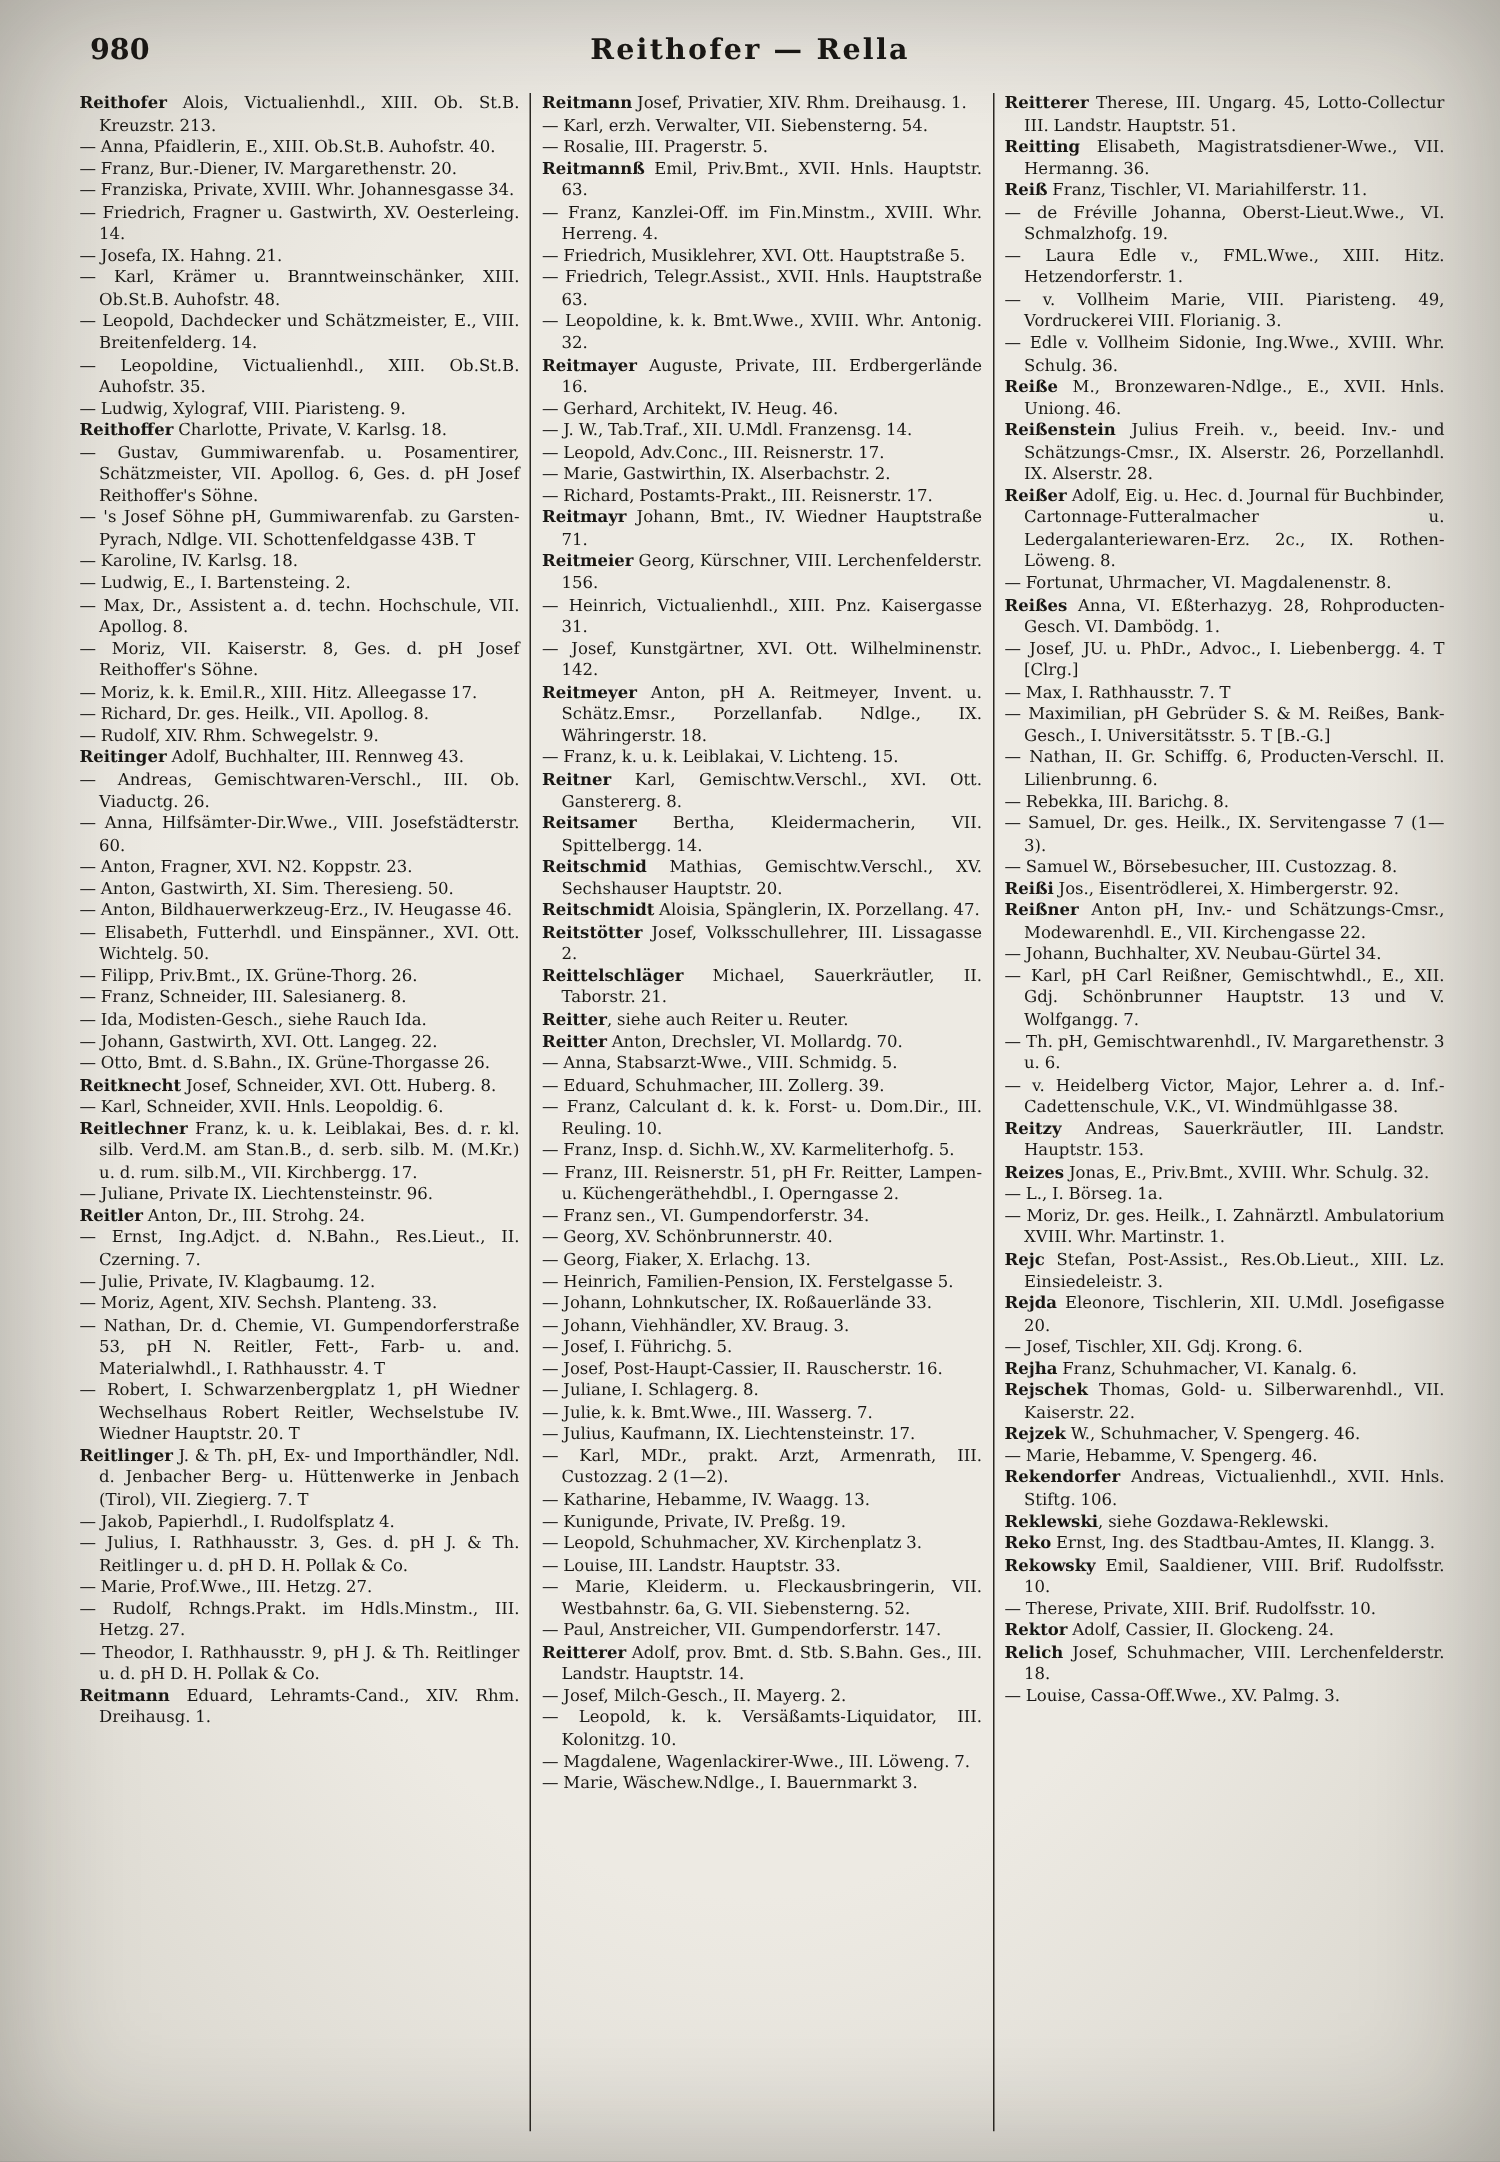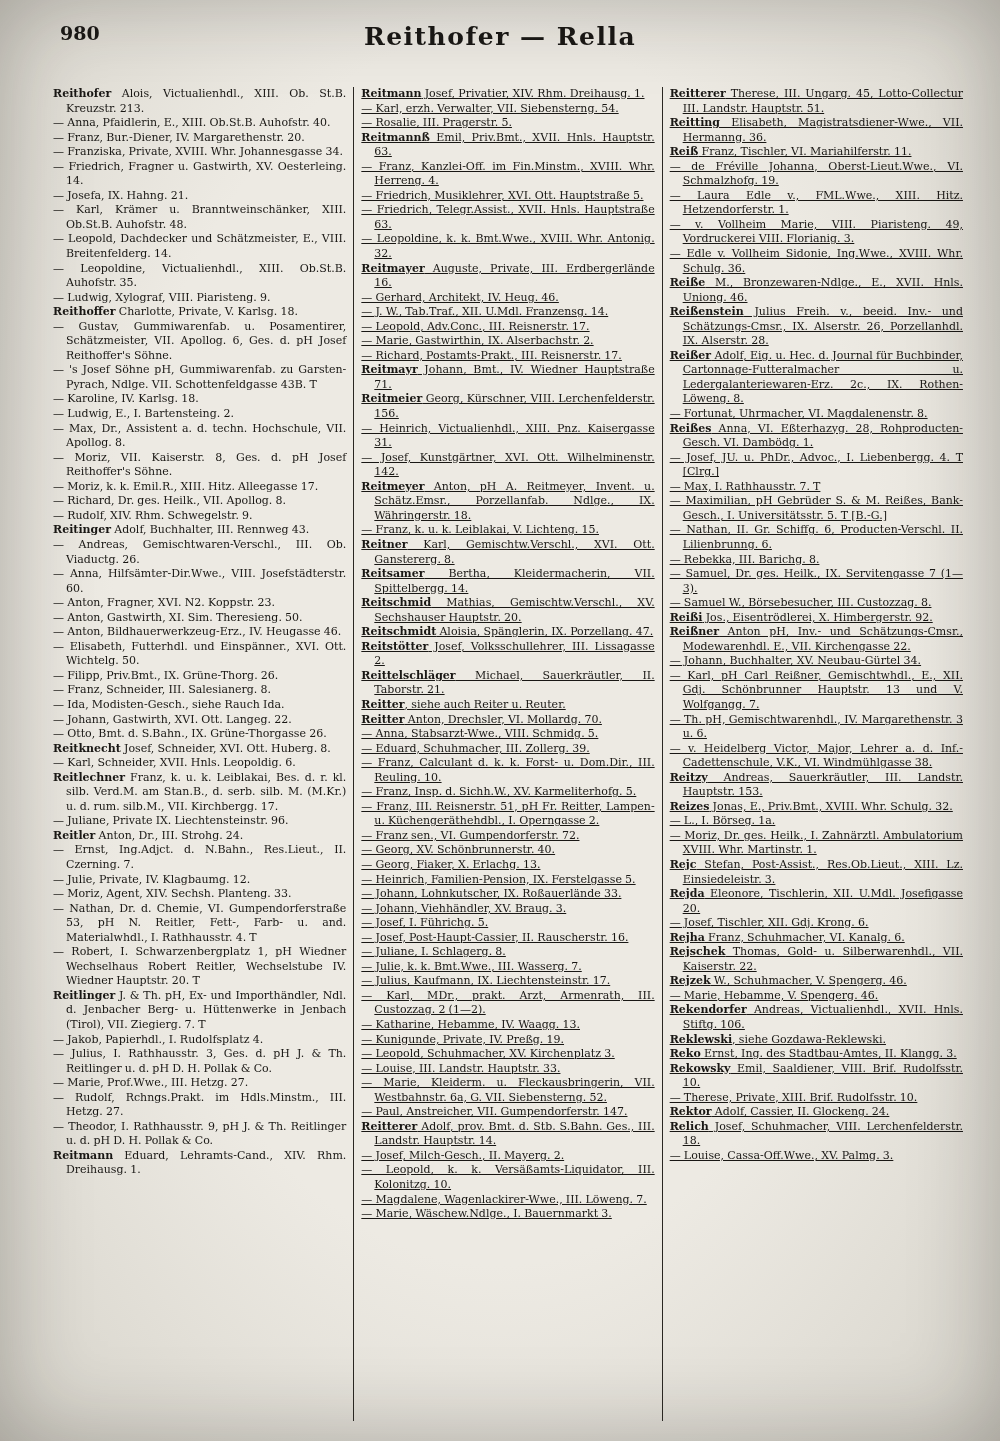--- a/index.html
+++ b/index.html
@@ -12,28 +12,28 @@
   .page {
     position: relative; width: 1000px; height: 1441px;
     background: radial-gradient(ellipse at 50% 45%, #edeae3 55%, #d6d3ca 100%);
     color: #191714;
     box-shadow: inset 0 0 90px rgba(20,18,15,.28);
   }
   .page-head { position: absolute; top: 20px; left: 0; right: 0; height: 34px; }
   .page-num { position: absolute; left: 60px; top: 2px; font-size: 19px; font-weight: bold; }
   .page-title {
     position: absolute; left: 0; right: 0; top: 2px; text-align: center;
-    font-size: 25px; font-weight: bold; letter-spacing: 1.5px;
+    font-size: 19px; font-weight: bold; letter-spacing: 1.5px;
   }
   .cols {
     position: absolute; top: 62px; left: 46px; right: 30px; bottom: 20px;
     display: flex; overflow: hidden;
   }
-  .col { flex: 1 1 0; padding: 0 7px; overflow: hidden; margin-top: 25px; }
-  .col + .col { border-left: 1px solid #2a2722; text-decoration: underline; }
+  .col { flex: 1 1 0; padding: 0 7px; overflow: hidden; }
+  .col + .col { border-left: 1px solid #2a2722; }
   .entry {
     margin: 0; font-size: 11px; line-height: 14.55px;
     text-align: justify; padding-left: 13px; text-indent: -13px;
     word-spacing: -0.3px;
   }
   .entry b { font-weight: bold; }
 </style>
 </head>
 <body>
 
@@ -121,21 +121,21 @@
         <p class="entry"><b>Reitschmidt</b><span> Aloisia, Spänglerin, IX. Porzellang. 47.</span></p>
         <p class="entry"><b>Reitstötter</b><span> Josef, Volksschullehrer, III. Lissagasse 2.</span></p>
         <p class="entry"><b>Reittelschläger</b><span> Michael, Sauerkräutler, II. Taborstr. 21.</span></p>
         <p class="entry"><b>Reitter</b><span>, siehe auch Reiter u. Reuter.</span></p>
         <p class="entry"><b>Reitter</b><span> Anton, Drechsler, VI. Mollardg. 70.</span></p>
         <p class="entry"><b></b><span>— Anna, Stabsarzt-Wwe., VIII. Schmidg. 5.</span></p>
         <p class="entry"><b></b><span>— Eduard, Schuhmacher, III. Zollerg. 39.</span></p>
         <p class="entry"><b></b><span>— Franz, Calculant d. k. k. Forst- u. Dom.Dir., III. Reuling. 10.</span></p>
         <p class="entry"><b></b><span>— Franz, Insp. d. Sichh.W., XV. Karmeliterhofg. 5.</span></p>
         <p class="entry"><b></b><span>— Franz, III. Reisnerstr. 51, pH Fr. Reitter, Lampen- u. Küchengeräthehdbl., I. Operngasse 2.</span></p>
-        <p class="entry"><b></b><span>— Franz sen., VI. Gumpendorferstr. 72.</span></p>
+        <p class="entry"><b></b><span>— Franz sen., VI. Gumpendorferstr. 34.</span></p>
         <p class="entry"><b></b><span>— Georg, XV. Schönbrunnerstr. 40.</span></p>
         <p class="entry"><b></b><span>— Georg, Fiaker, X. Erlachg. 13.</span></p>
         <p class="entry"><b></b><span>— Heinrich, Familien-Pension, IX. Ferstelgasse 5.</span></p>
         <p class="entry"><b></b><span>— Johann, Lohnkutscher, IX. Roßauerlände 33.</span></p>
         <p class="entry"><b></b><span>— Johann, Viehhändler, XV. Braug. 3.</span></p>
         <p class="entry"><b></b><span>— Josef, I. Führichg. 5.</span></p>
         <p class="entry"><b></b><span>— Josef, Post-Haupt-Cassier, II. Rauscherstr. 16.</span></p>
         <p class="entry"><b></b><span>— Juliane, I. Schlagerg. 8.</span></p>
         <p class="entry"><b></b><span>— Julie, k. k. Bmt.Wwe., III. Wasserg. 7.</span></p>
         <p class="entry"><b></b><span>— Julius, Kaufmann, IX. Liechtensteinstr. 17.</span></p>

